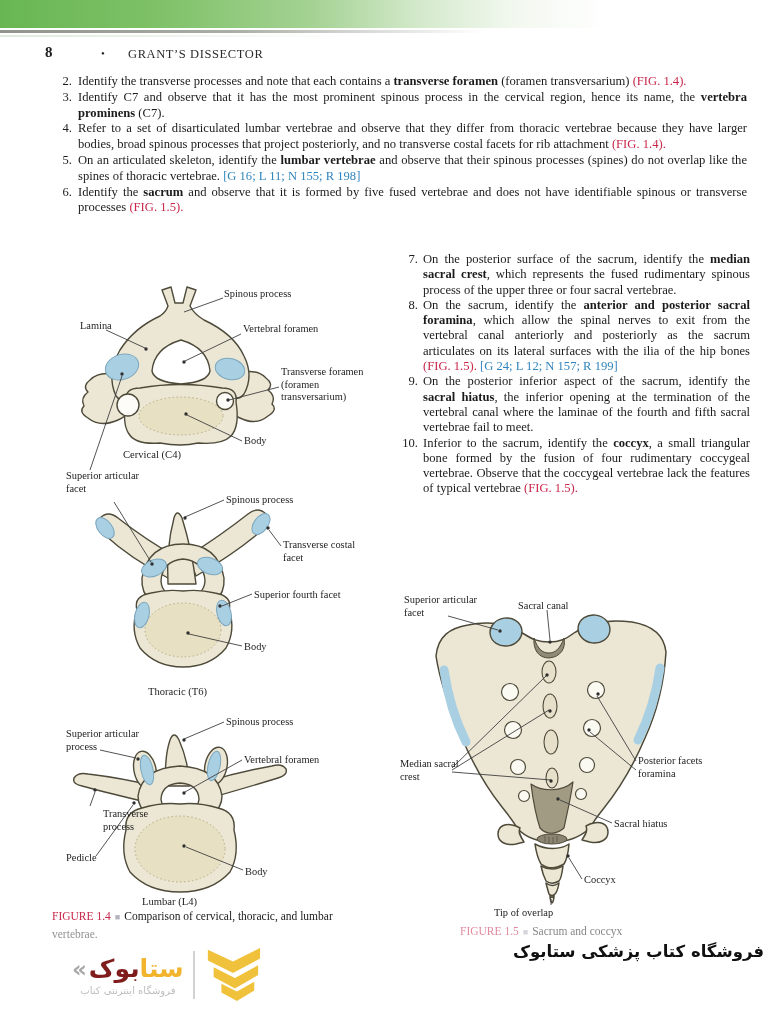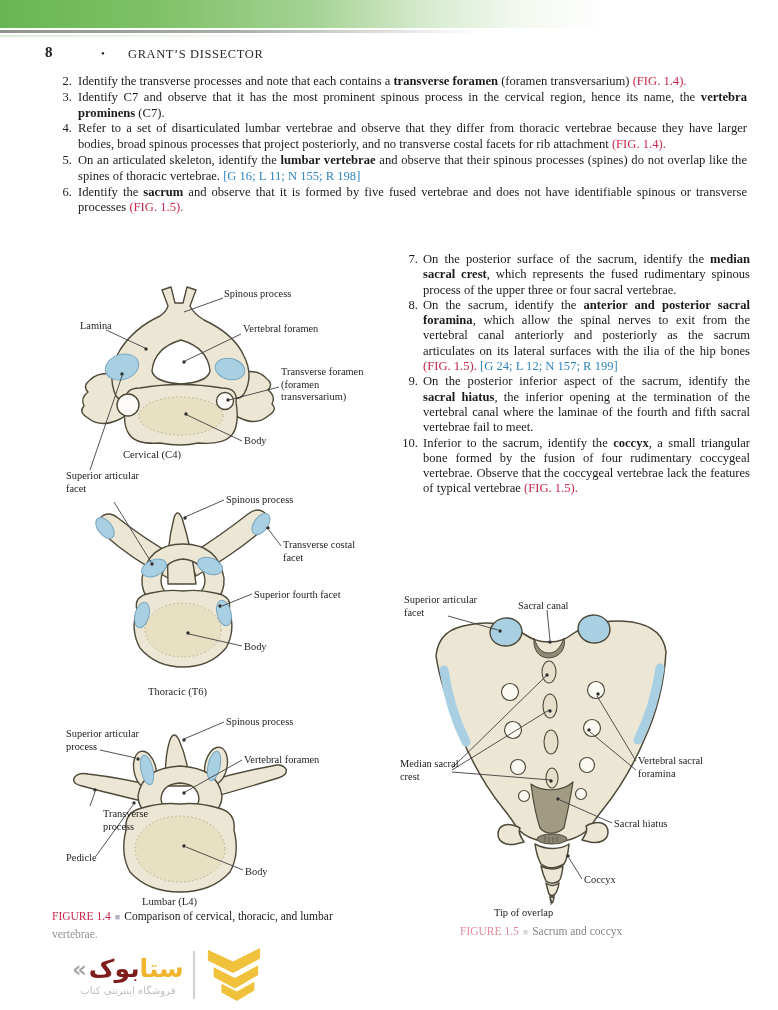--- a/index.html
+++ b/index.html
@@ -292,21 +292,21 @@
       <circle cx="191" cy="138" r="1.7"></circle>
         <circle cx="160" cy="207" r="1.7"></circle>
       <circle cx="170" cy="264" r="1.7"></circle>
     </g>
   </svg>
   <div class="flabel" style="left:6px;top:2px;">Superior articular
 facet</div>
   <div class="flabel" style="left:120px;top:8px;">Sacral canal</div>
   <div class="flabel" style="left:2px;top:166px;">Median sacral
 crest</div>
-  <div class="flabel" style="left:240px;top:163px;">Vertebral sacral
+  <div class="flabel" style="left:240px;top:163px;">Posterior facets
 foramina</div>
   <div class="flabel" style="left:216px;top:226px;">Sacral hiatus</div>
   <div class="flabel" style="left:186px;top:282px;">Coccyx</div>
   <div class="flabel" style="left:96px;top:315px;">Tip of overlap</div>
 </div>
 
 <div class="figcap fade55" style="left:460px;top:925px;z-index:2;">
   <span class="figno">FIGURE 1.5</span><span class="sq">■</span><span>Sacrum and coccyx</span>
 </div>
 
@@ -320,14 +320,15 @@
       <div class="logo-sub">فروشگاه اینترنتی کتاب</div>
     </div>
     <div class="logo-divider"></div>
     <svg width="58" height="58" viewBox="0 0 60 60">
       <path fill="#f0c23c" d="M4,4 L30,16 L58,2 L58,13 L30,28 L4,15 Z"></path>
       <path fill="#f0c23c" d="M10,22 L32,33 L56,20 L56,30 L32,44 L10,32 Z"></path>
       <path fill="#f0c23c" d="M18,39 L34,47 L52,37 L52,46 L34,57 L18,48 Z"></path>
     </svg>
   </div>
   <div class="footer-right">
+    <div class="persian-title">فروشگاه کتاب پزشکی ستابوک</div>
   </div>
 </div>
 
 </body></html>

